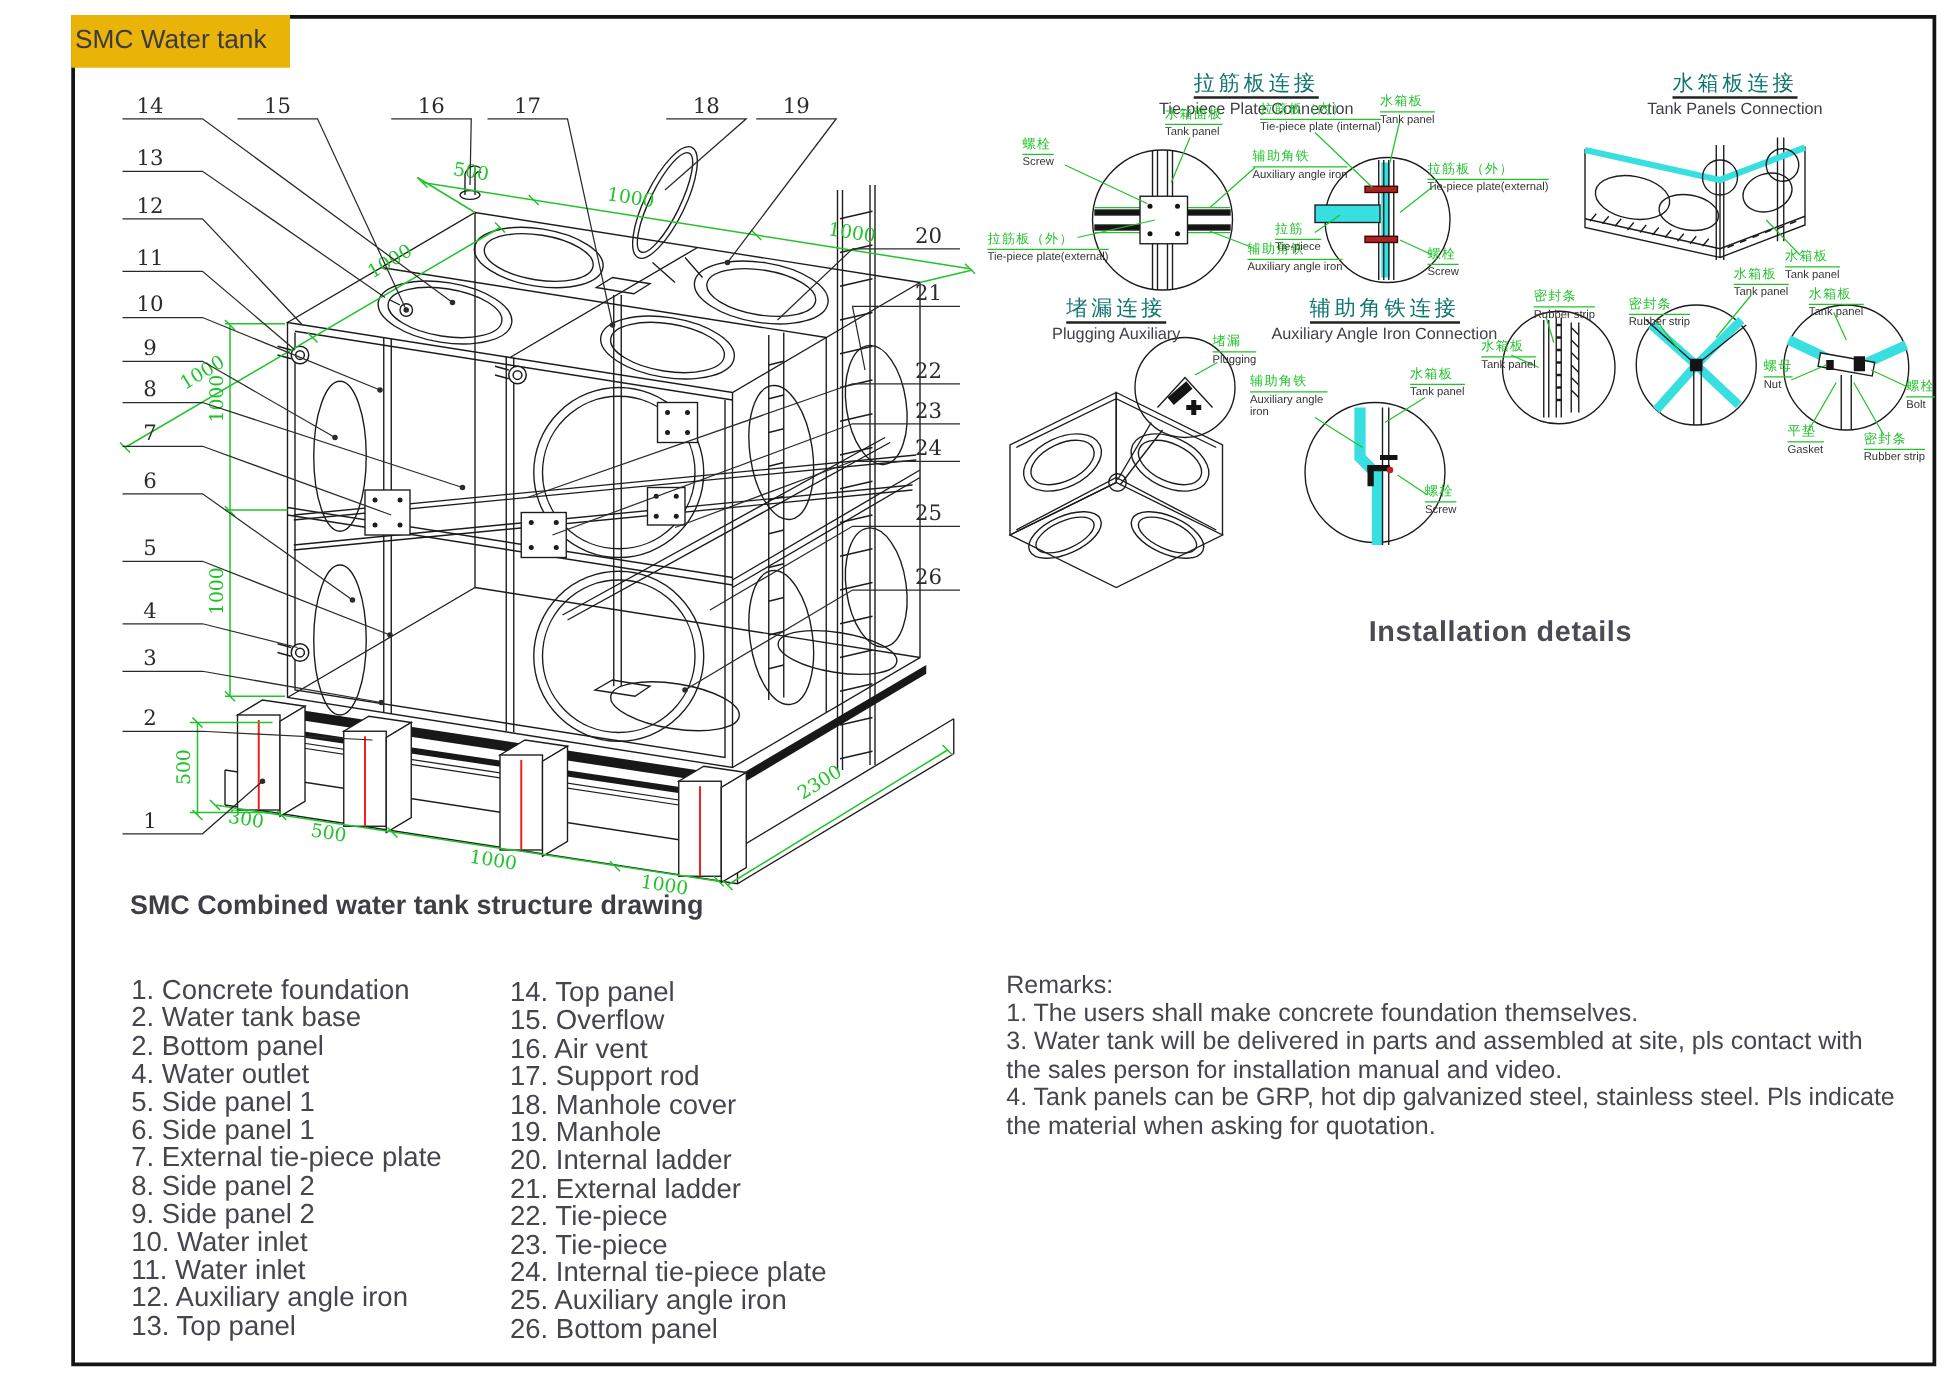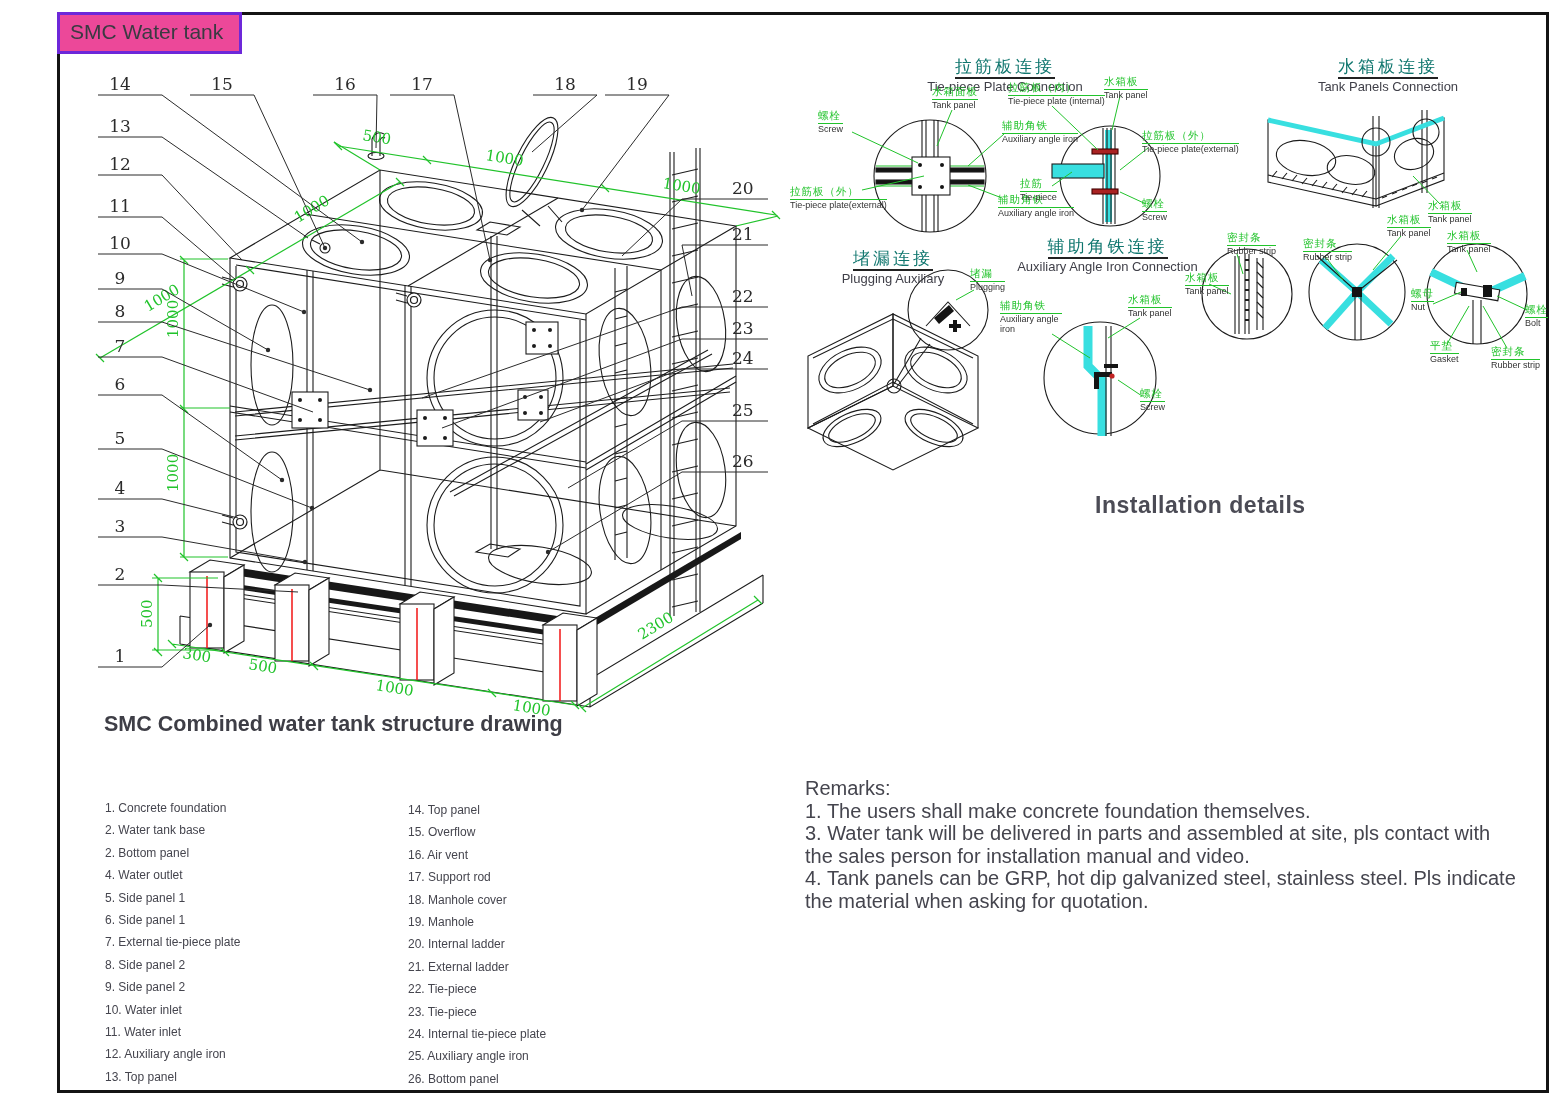--- a/index.html
+++ b/index.html
@@ -1,40 +1,40 @@
 <!DOCTYPE html>
 <html><head>
 <meta charset="utf-8">
 <style>
   html,body{margin:0;padding:0;background:#fff;}
   #page{position:relative;width:1559px;height:1102px;background:#fff;overflow:hidden;
         font-family:"Liberation Sans",sans-serif;color:#45454e;}
   #frame{position:absolute;left:57px;top:12px;width:1486px;height:1075px;border:3px solid #141414;}
-  #titlebox{position:absolute;left:57px;top:12px;background:#ec4899;border:3px solid #6d28d9;
-            padding:5px 16px 7px 10px;font-size:21px;color:#3a3a42;z-index:5;}
+  #titlebox{position:absolute;left:57px;top:12px;background:#eab308;border:3px solid #eab308;
+            padding:5px 16px 7px 0;font-size:21px;color:#3a3a42;z-index:5;}
   .abs{position:absolute;}
   svg{position:absolute;left:0;top:0;overflow:visible;}
   
   .dtitle{position:absolute;text-align:center;z-index:4;}
   .dtitle .zh{display:inline-block;color:#0f766e;font-size:17px;letter-spacing:3px;
               border-bottom:2px solid #222;padding-bottom:0;line-height:1.1;}
   .dtitle .en{display:block;color:#3f3f48;font-size:13px;margin-top:1px;line-height:1.1;}
   
   .lbl{position:absolute;line-height:1.12;white-space:nowrap;z-index:4;}
   .lbl .zh{display:block;color:#21c32b;font-size:10.5px;border-bottom:1px solid #21c32b;
            padding-bottom:1px;letter-spacing:1px;}
   .lbl .en{display:block;color:#333;font-size:9px;}
   .lbl.wrap{white-space:normal;width:62px;}
   
   #install-heading{position:absolute;left:1095px;top:492px;font-size:23px;font-weight:bold;
                    color:#4b4b55;letter-spacing:0.5px;}
   #structure-heading{position:absolute;left:104px;top:712px;font-size:21.5px;font-weight:bold;
                      color:#3e3e46;}
   
-  .parts-col{position:absolute;font-size:12px;color:#45454e;margin-top:16px;}
+  .parts-col{position:absolute;font-size:22px;color:#45454e;}
   .parts-col div{line-height:22.4px;}
   
   #remarks{position:absolute;left:805px;top:777px;width:712px;font-size:20px;color:#45454e;}
   #remarks div{line-height:22.6px;}
 </style>
 </head>
 <body>
 
 <div id="page">
   <div id="frame"></div>
@@ -481,21 +481,21 @@
         <span class="zh">平垫</span>
         <span class="en">Gasket</span>
       </div>
     <div class="lbl" style="left:306px;top:134px;">
         <span class="zh">密封条</span>
         <span class="en">Rubber strip</span>
       </div>
   </div>
 
   <div class="abs" style="left:788px;top:238px;width:400px;height:255px;">
-    <div class="dtitle" style="left:0px;top:0;width:210px;margin-top:12px;">
+    <div class="dtitle" style="left:0px;top:0;width:210px;">
       <span class="zh">堵漏连接</span>
       <span class="en">Plugging Auxiliary</span>
     </div>
     <svg width="400" height="255" viewBox="0 0 400 255">
       <g stroke="#1c1c1c" stroke-width="1.1" fill="none">
         <path d="M20,190 L105,148 L190,190 L105,232 Z"></path>
         <path d="M20,190 L20,118 L105,76 L105,148 Z"></path>
         <path d="M105,148 L105,76 L190,118 L190,190"></path>
         <path d="M25,120 L105,81 L185,120 M25,186 L105,144 L185,186"></path>
         <g transform="rotate(-25 62 132)">

